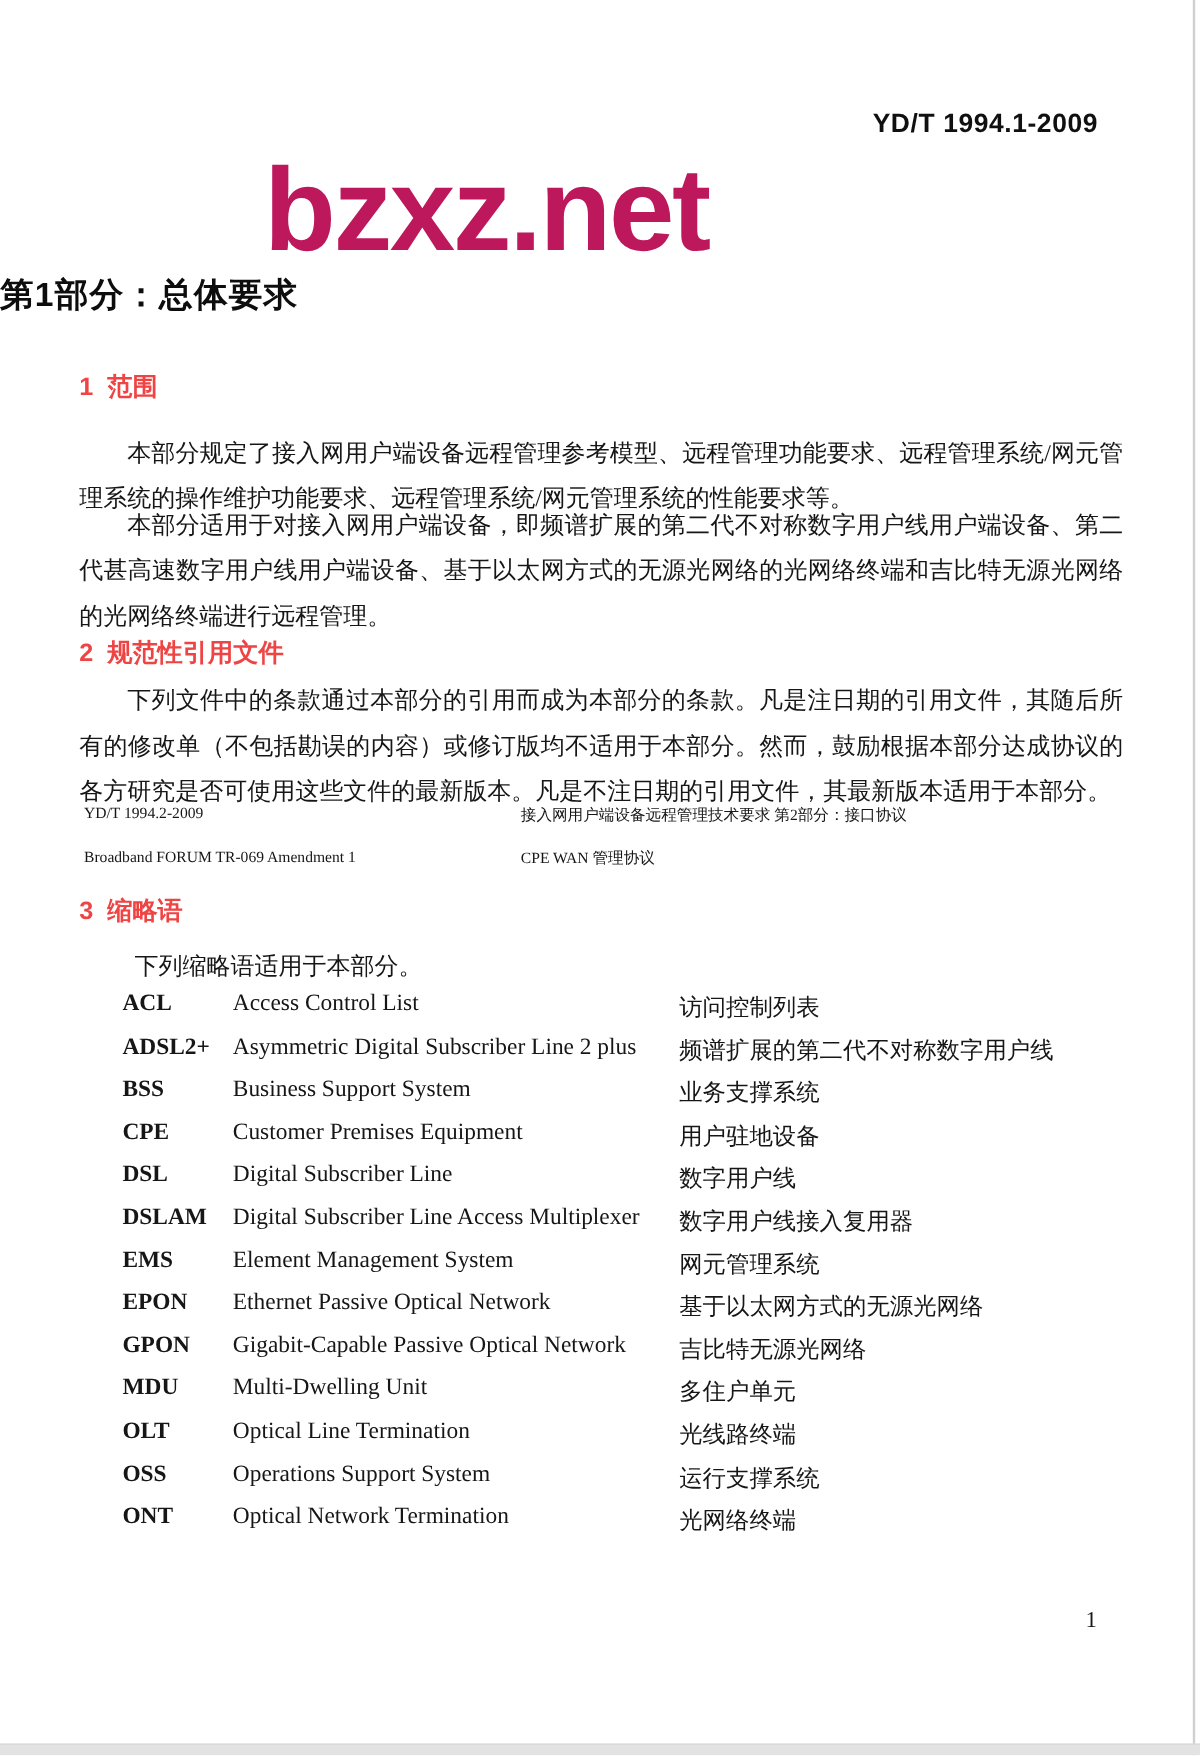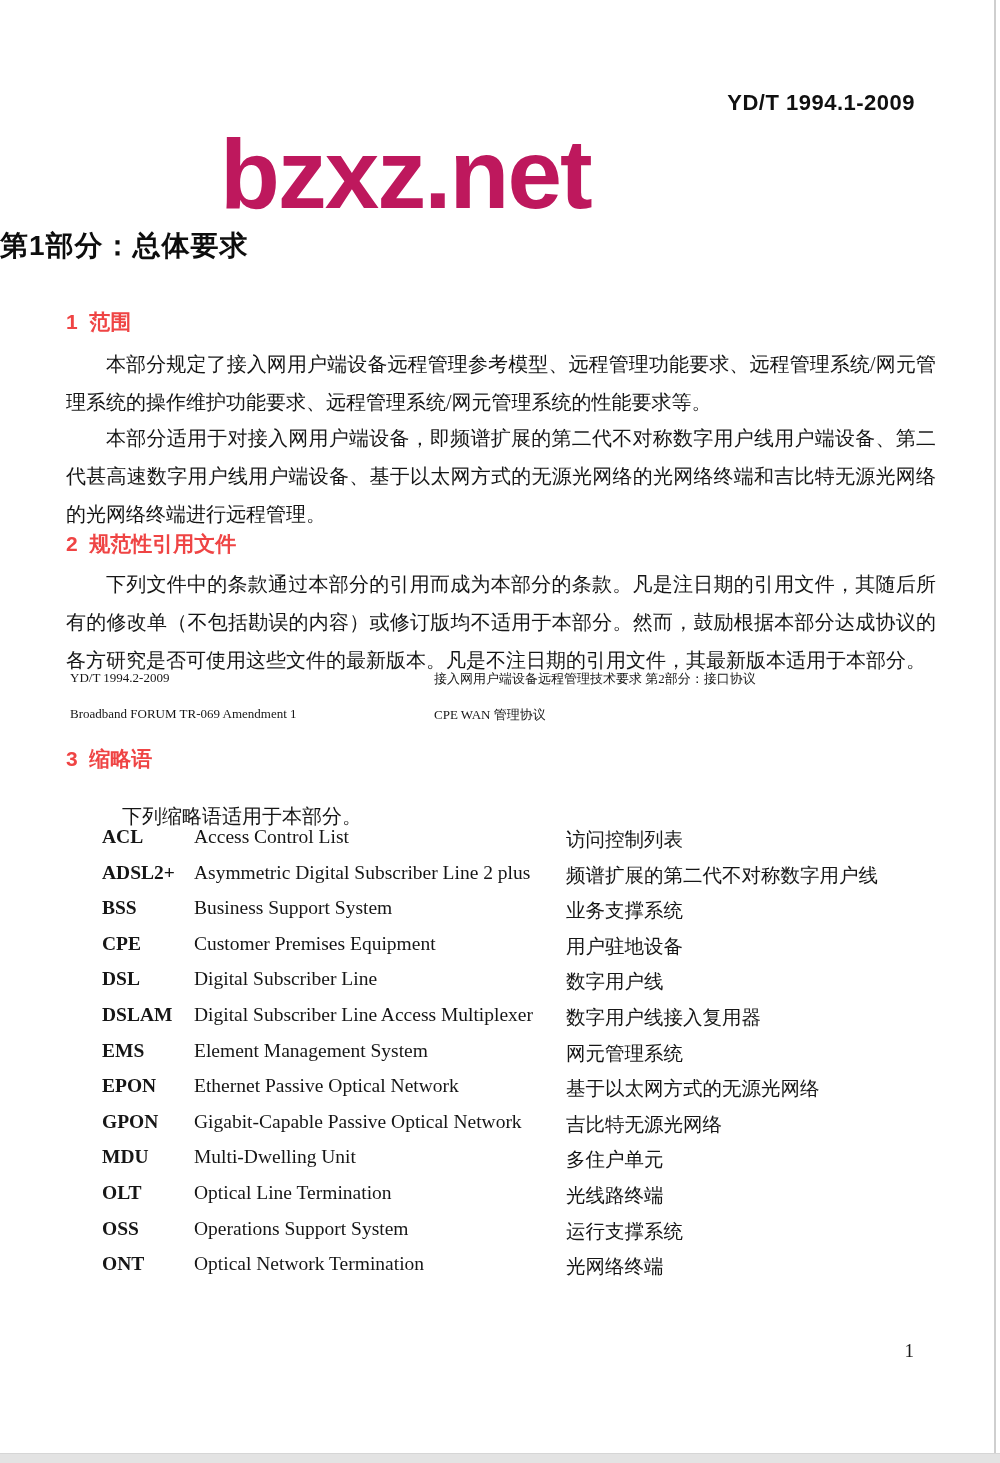--- a/index.html
+++ b/index.html
@@ -83,21 +83,21 @@
     color: #161616;
   }
   .ref-row { position: relative; height: 36px; font-size: 13px; }
   .ref-code { position: absolute; left: 4px; top: 0; white-space: nowrap; }
   .ref-title { position: absolute; left: 368px; top: 0; white-space: pre-wrap; }
   .abbr-row { position: relative; height: 35.6px; font-size: 19.5px; }
   .abbr-code { position: absolute; left: 36px; top: 4px; white-space: nowrap; font-weight: bold; }
   .abbr-full { position: absolute; left: 128px; top: 4px; white-space: nowrap; }
   .abbr-cn   { position: absolute; left: 500px; top: 4px; white-space: nowrap; }
   .abbr-intro {
-    font-size: 20px; line-height: 38px; margin: 16px;
+    font-size: 20px; line-height: 38px; margin: 6px;
     text-indent: 2em; text-align: left;
   }
   .page-number {
     position: absolute;
     top: 1340px; right: 86px;
     font-size: 19px;
     color: #1a1a1a;
     z-index: 1;
   }
 </style>
@@ -108,21 +108,21 @@
 
   <div class="watermark">bzxz.net</div>
 
   <div class="std-code">YD/T 1994.1-2009</div>
 
   <div class="doc-subtitle">第1部分：总体要求</div>
 
   <div class="content-block" style="top:308px">
     <div class="sec-heading">1  范围</div>
   </div>
-  <div class="content-block" style="top:345px">
+  <div class="content-block" style="top:359px">
     <p class="body-para">本部分规定了接入网用户端设备远程管理参考模型、远程管理功能要求、远程管理系统/网元管理系统的操作维护功能要求、远程管理系统/网元管理系统的性能要求等。</p>
   </div>
   <div class="content-block" style="top:419px">
     <p class="body-para">本部分适用于对接入网用户端设备，即频谱扩展的第二代不对称数字用户线用户端设备、第二代甚高速数字用户线用户端设备、基于以太网方式的无源光网络的光网络终端和吉比特无源光网络的光网络终端进行远程管理。</p>
   </div>
 
   <div class="content-block" style="top:530px">
     <div class="sec-heading">2  规范性引用文件</div>
   </div>
   <div class="content-block" style="top:565px">

